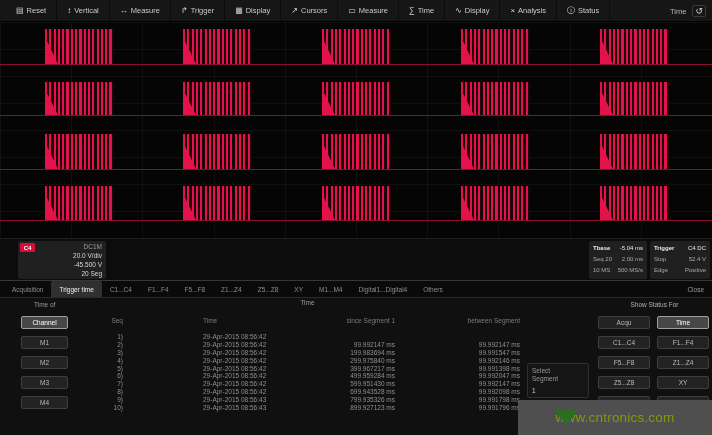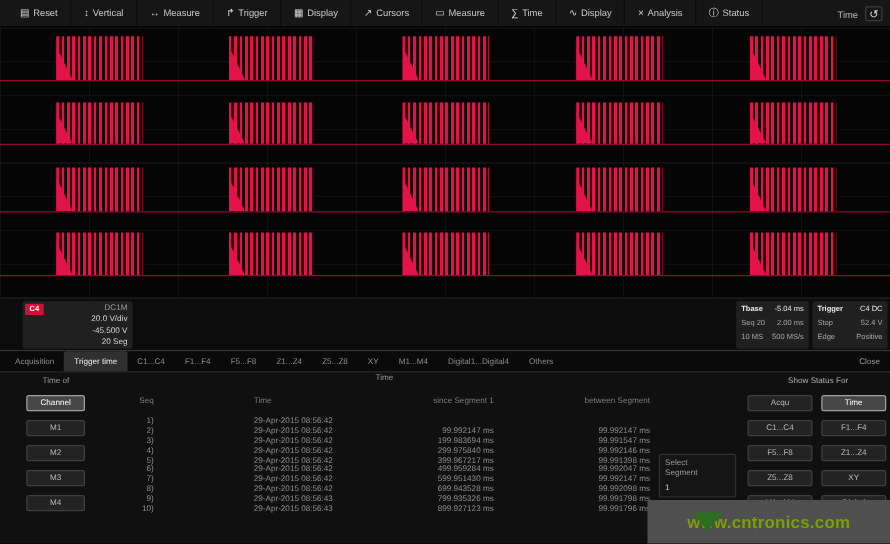--- a/index.html
+++ b/index.html
@@ -79,21 +79,21 @@
   .ssv{font-size:6.5px;color:#d0d0d0;margin-top:4px;}
 
   .showstatus{position:absolute;left:598px;top:20px;width:113px;}
   .sstitle{text-align:center;font-size:6.5px;color:#b0b0b0;margin-bottom:8px;}
   .ssgrid{display:grid;grid-template-columns:52px 52px;gap:7px 7px;}
   .ssgrid .btn:last-child{grid-column:1 / span 2;justify-self:center;width:52px;}
 
   
   .watermark{position:absolute;left:518px;top:400px;width:194px;height:35px;background:#4f4f4f;
     display:flex;align-items:center;justify-content:center;z-index:50;}
-  .wm-text{position:relative;z-index:2;color:#7d9e03;font-size:13.5px;font-weight:bold;letter-spacing:.2px;}
+  .wm-text{position:relative;z-index:2;color:#7d9e03;font-size:13.5px;font-weight:normal;letter-spacing:.2px;}
   .wm-tri{position:absolute;left:36px;top:10px;width:0;height:0;z-index:3;
     border-left:12px solid transparent;border-right:12px solid transparent;border-top:15px solid #2c6e1f;}
 </style>
 </head>
 <body>
 
 <div class="screen">
 
   <div class="menubar">
     <div class="menu-items">

